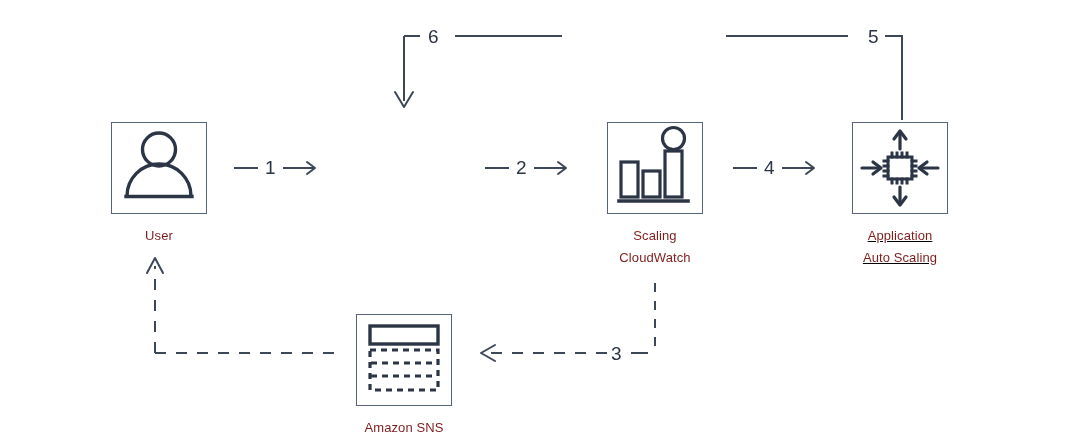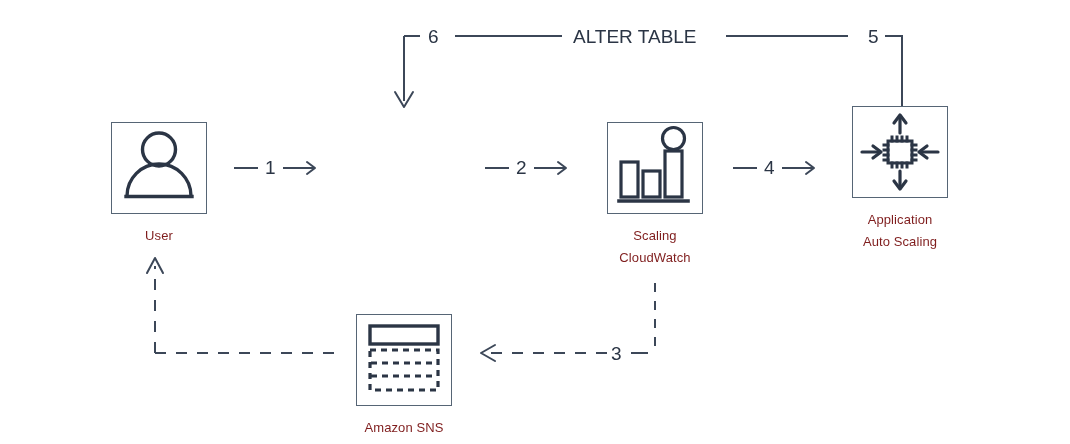--- a/index.html
+++ b/index.html
@@ -105,21 +105,20 @@
       <path d="M 495 345 L 481 353 L 495 361" stroke="#3c4758" stroke-width="2" fill="none" stroke-linecap="round" stroke-linejoin="round"></path>
     </g>
 
     <g>
       <path d="M 334 353 L 160 353 L 155 353" stroke="#3c4758" stroke-width="2" fill="none" stroke-dasharray="11 10"></path>
       <path d="M 155 353 L 155 266" stroke="#3c4758" stroke-width="2" fill="none" stroke-dasharray="11 10"></path>
       <path d="M 147 273 L 155 258 L 163 273" stroke="#3c4758" stroke-width="2" fill="none" stroke-linecap="round" stroke-linejoin="round"></path>
     </g>
   </svg>
 
-  <div class="bracket-label" style="left:573px; top:27px;">ALTER TABLE</div>
 
   <div class="node" style="left:111px; top:122px;">
     <div class="node-box">
       <svg width="94" height="90" viewBox="0 0 94 90">
         <circle cx="47" cy="26.5" r="16.5" fill="none" stroke="#2b3545" stroke-width="3.4"></circle>
         <path d="M 15 73 A 32 32 0 0 1 79 73" fill="none" stroke="#2b3545" stroke-width="3.4"></path>
         <line x1="14" y1="73.5" x2="80" y2="73.5" stroke="#2b3545" stroke-width="3.4" stroke-linecap="square"></line>
       </svg>
     </div>
     <div class="node-label">User</div>
@@ -135,21 +134,21 @@
           <rect x="57" y="28" width="17" height="46"></rect>
           <circle cx="65.5" cy="15.5" r="11"></circle>
         </g>
         <line x1="11" y1="78" x2="80" y2="78" stroke="#2b3545" stroke-width="3.6" stroke-linecap="square"></line>
       </svg>
     </div>
     <div class="node-label">Scaling
 CloudWatch</div>
   </div>
 
-  <div class="node" style="left:852px; top:106px;">
+  <div class="node" style="left:852px; top:122px;text-decoration:underline;">
     <div class="node-box">
       <svg width="94" height="90" viewBox="0 0 94 90">
         <g stroke="#2b3545" stroke-width="3" fill="none" stroke-linecap="square">
 
           <rect x="35" y="34" width="24" height="22"></rect>
 
           <line x1="39" y1="34" x2="39" y2="30"></line>
           <line x1="44" y1="34" x2="44" y2="30"></line>
           <line x1="49" y1="34" x2="49" y2="30"></line>
           <line x1="54" y1="34" x2="54" y2="30"></line>

